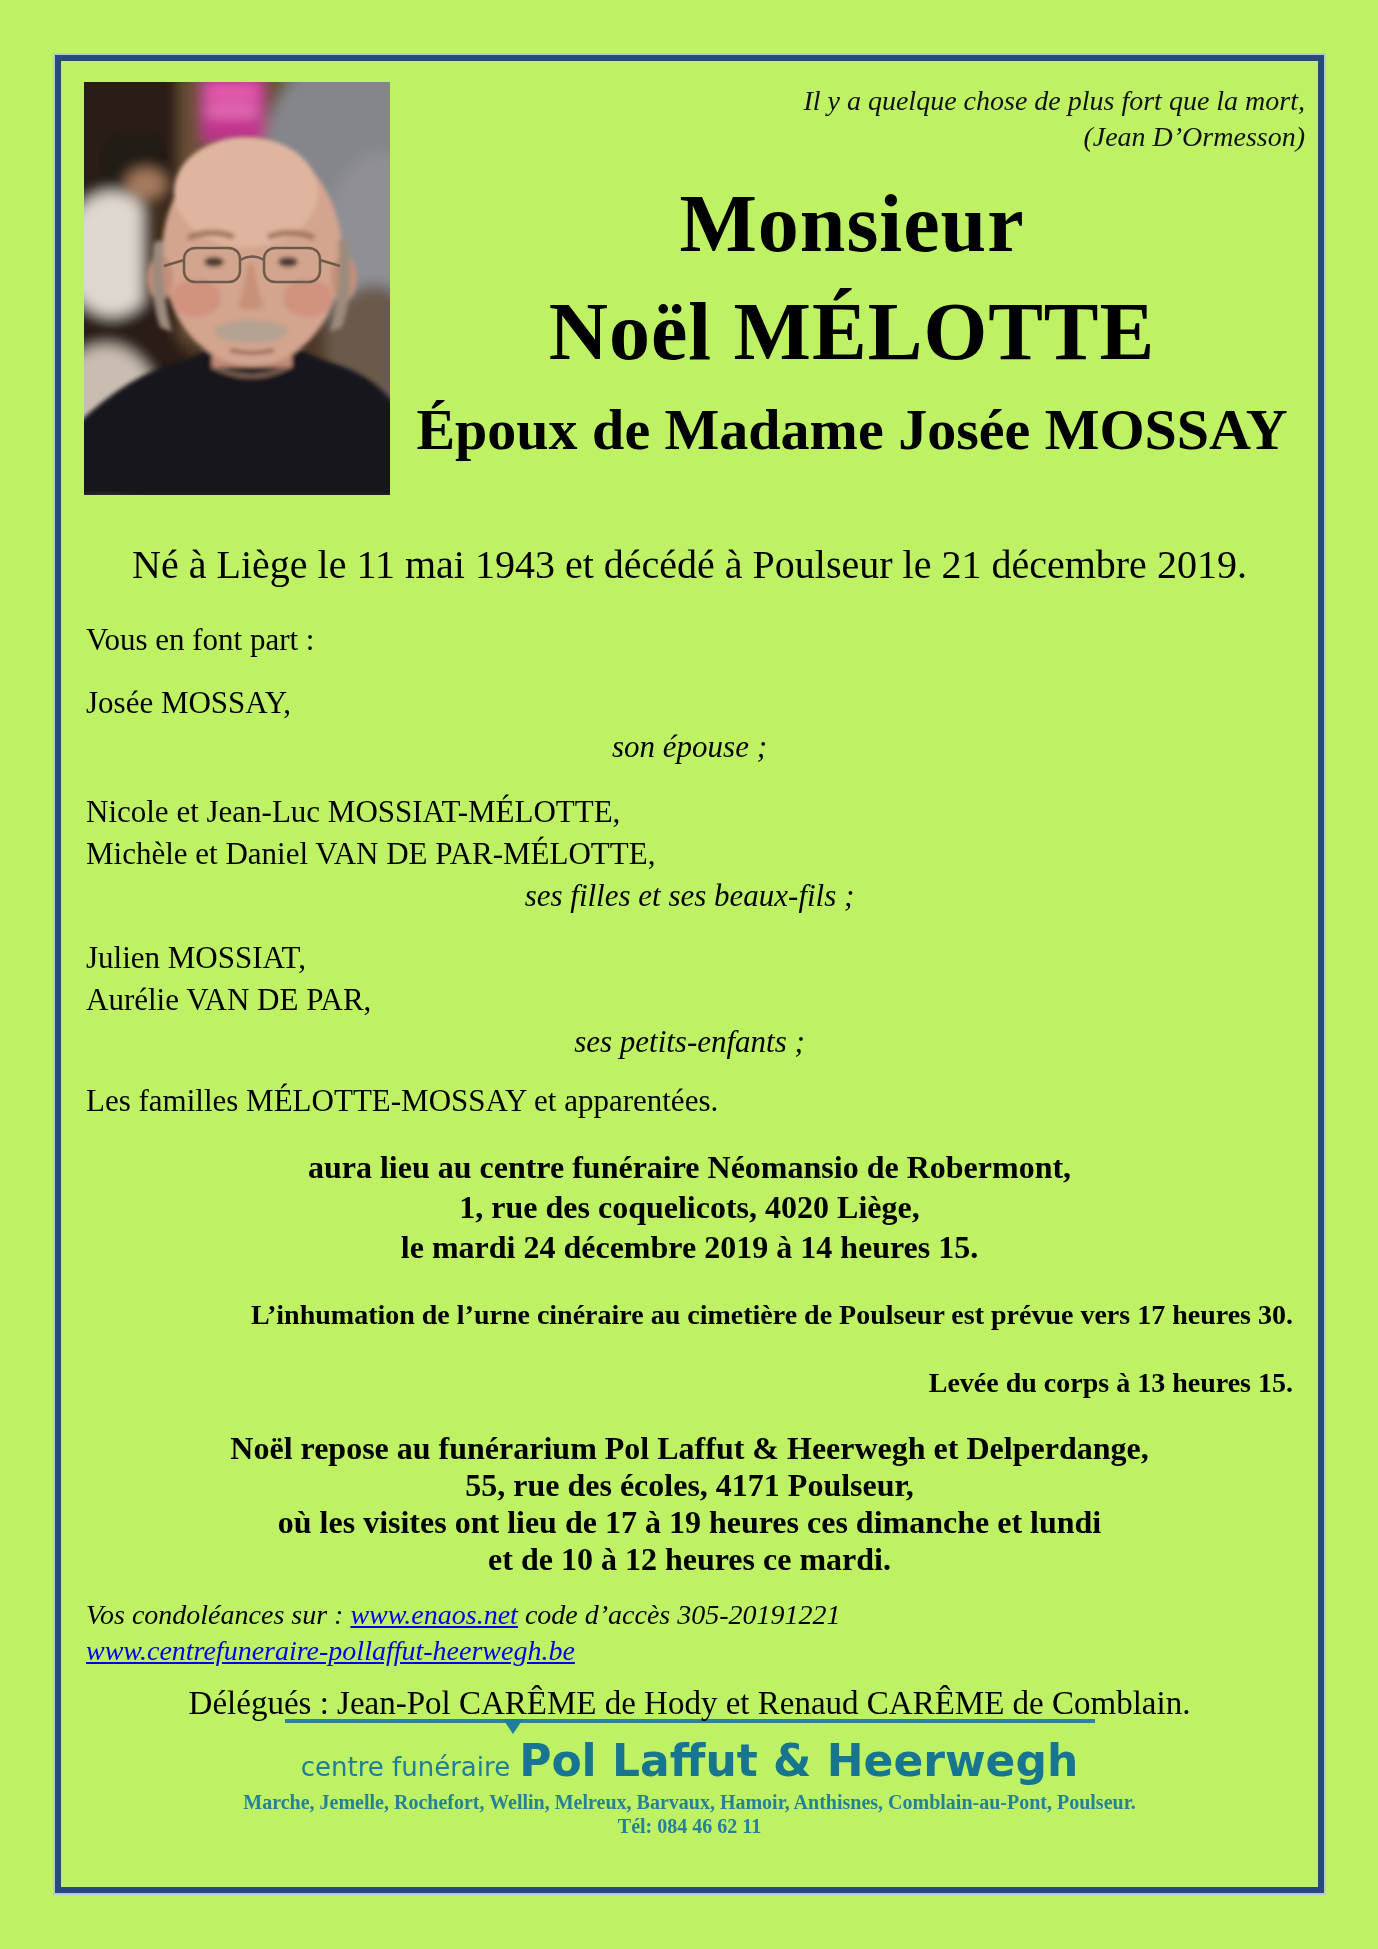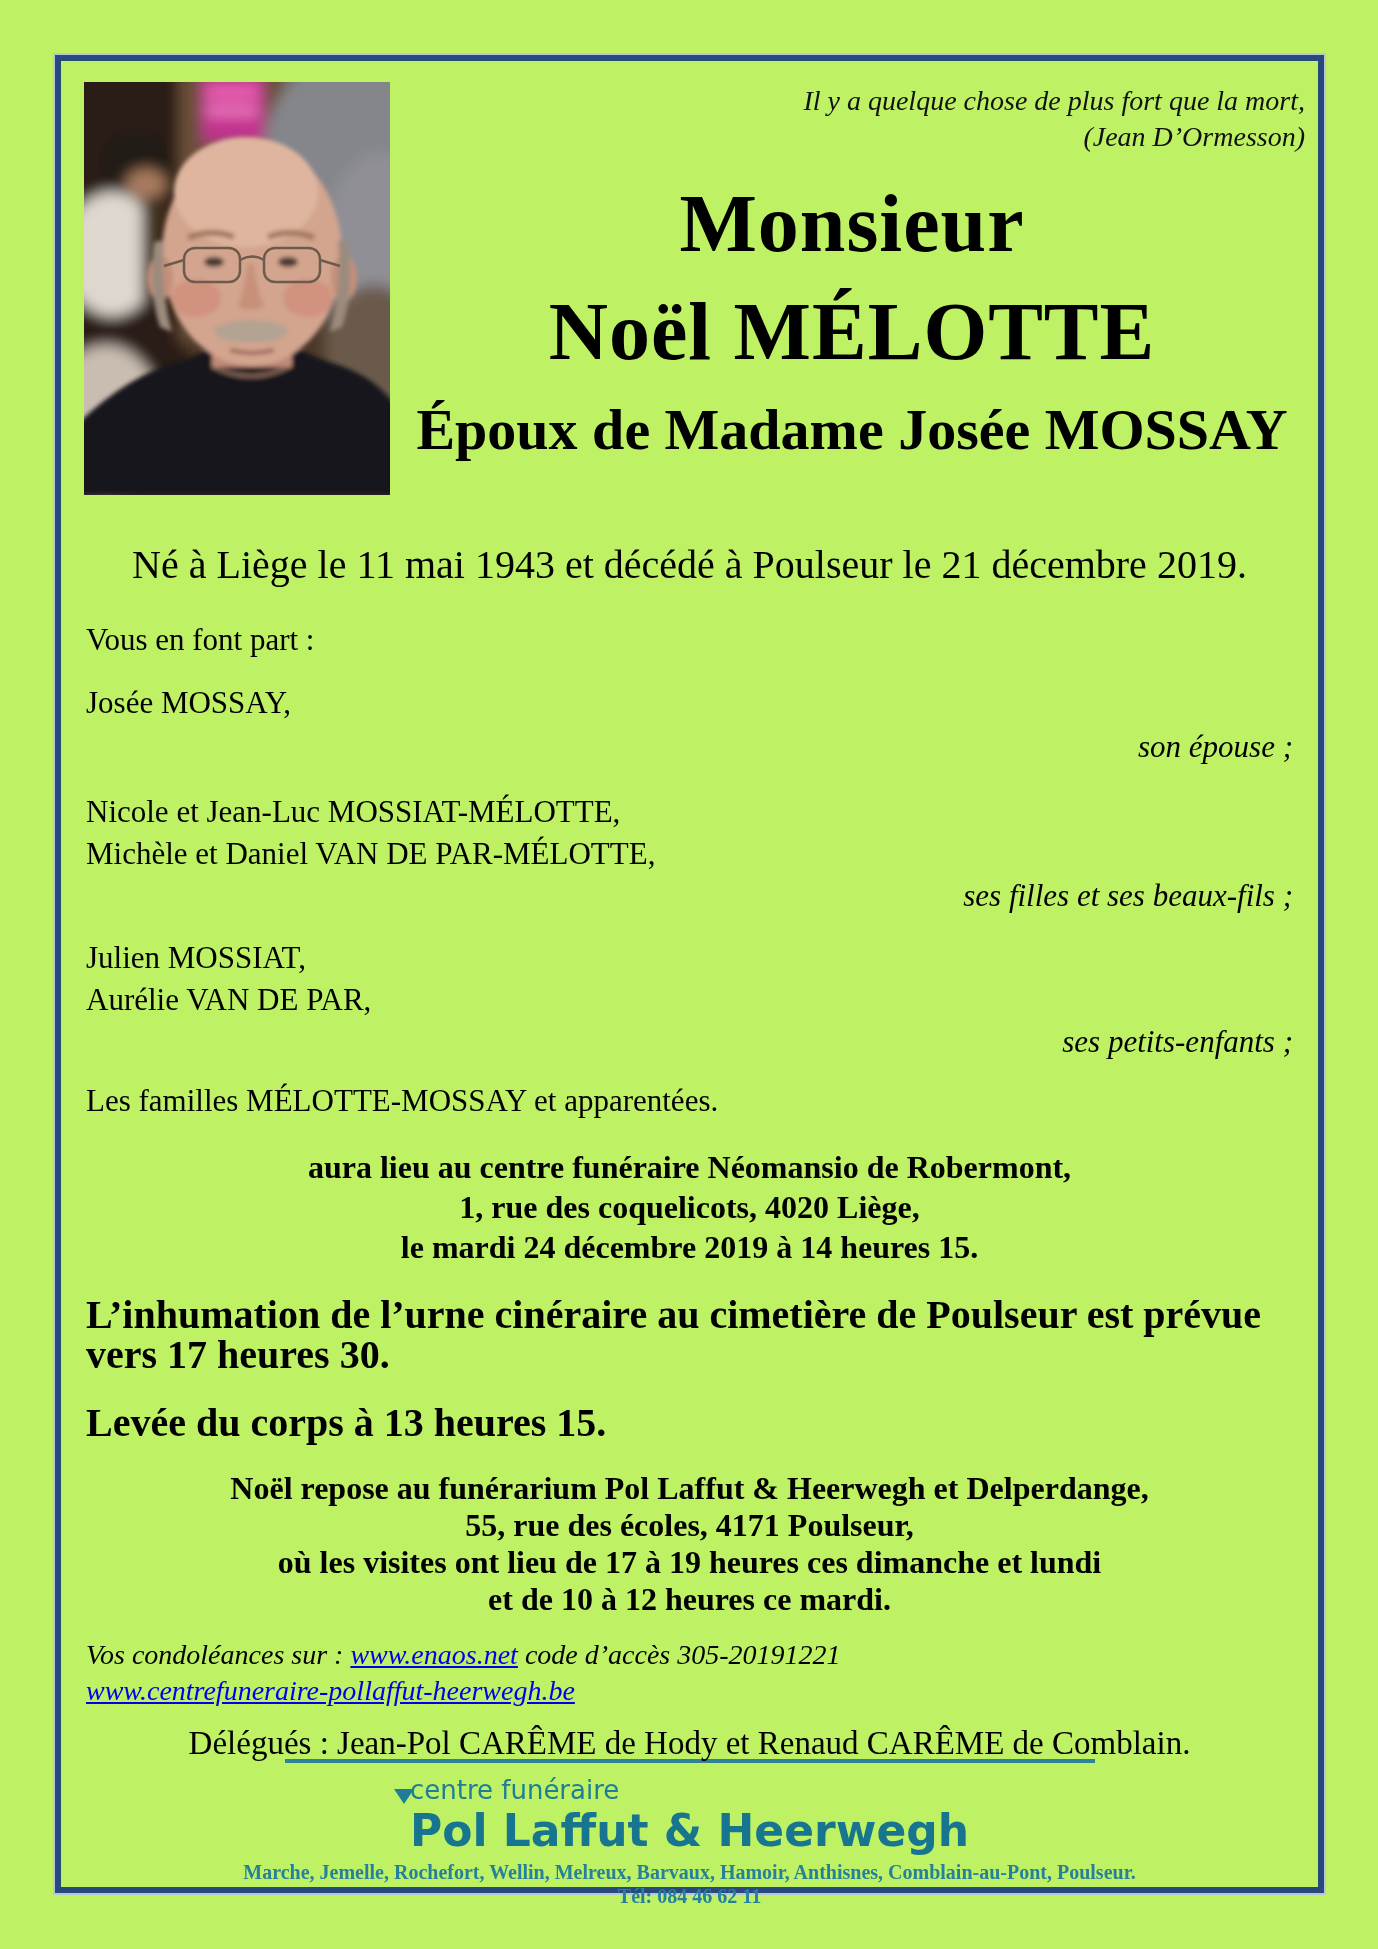--- a/index.html
+++ b/index.html
@@ -35,43 +35,43 @@
   .salutation,.deceased-name{
     font-weight:bold;font-size:82px;line-height:1.32;letter-spacing:1px;white-space:nowrap;
   }
   .salutation{margin-top:14px;}
   .spouse{font-weight:bold;font-size:58px;line-height:1.3;margin-top:6px;white-space:nowrap;}
   
   .flow{padding:0 25px;}
   .birth-death{text-align:center;font-size:40px;line-height:1.3;}
   .intro{font-size:31px;line-height:42px;margin-top:28px;}
   .fam-name{font-size:31px;line-height:42px;}
-  .relation{font-size:31px;line-height:42px;font-style:italic;text-align:right;}
+  .relation{font-size:31px;line-height:42px;font-style:italic;text-align:center;}
   .g1{margin-top:21px;} .g1 .relation{margin-top:2px;}
   .g2{margin-top:23px;}
   .g3{margin-top:20px;}
   .families-line{font-size:31px;line-height:42px;margin-top:17px;}
   .ceremony{text-align:center;font-size:32px;line-height:40px;margin-top:25px;}
   .ceremony .b{font-weight:bold;}
   .emph{
-    text-align:left;font-weight:bold;font-size:40px;line-height:40px;margin-top:28px;
+    text-align:right;font-weight:bold;font-size:28px;line-height:40px;margin-top:28px;
   }
   .repose{text-align:center;font-weight:bold;font-size:32px;line-height:37px;margin-top:27px;}
   .condolences{
     text-align:left;font-style:italic;font-size:28px;line-height:36px;margin-top:19px;
   }
   .condolences a{color:#0000ee;text-decoration:underline;}
   .delegates{text-align:center;font-size:33px;line-height:43px;margin-top:13px;}
   
   .rule{
     width:810px;height:4px;background:#2e8398;margin:-6px auto 0 auto;
   }
   .logo{position:relative;text-align:center;margin-top:12px;
         font-family:"DejaVu Sans","Liberation Sans",sans-serif;}
-  .brand-row{display:inline-flex;align-items:baseline;position:relative;flex-direction:column;}
+  .brand-row{display:inline-flex;align-items:baseline;position:relative;}
   .brand-prefix{font-size:26px;color:#1e7d99;margin-right:9px;}
   .brand-name{position:relative;font-size:44px;font-weight:bold;color:#17758f;letter-spacing:0px;}
   .tri{
     position:absolute;left:-16px;top:-16px;
     width:0;height:0;
     border-left:10px solid transparent;border-right:10px solid transparent;
     border-top:15px solid #1e7d99;
   }
   .locations{
     font-family:"Liberation Serif","DejaVu Serif",serif;

